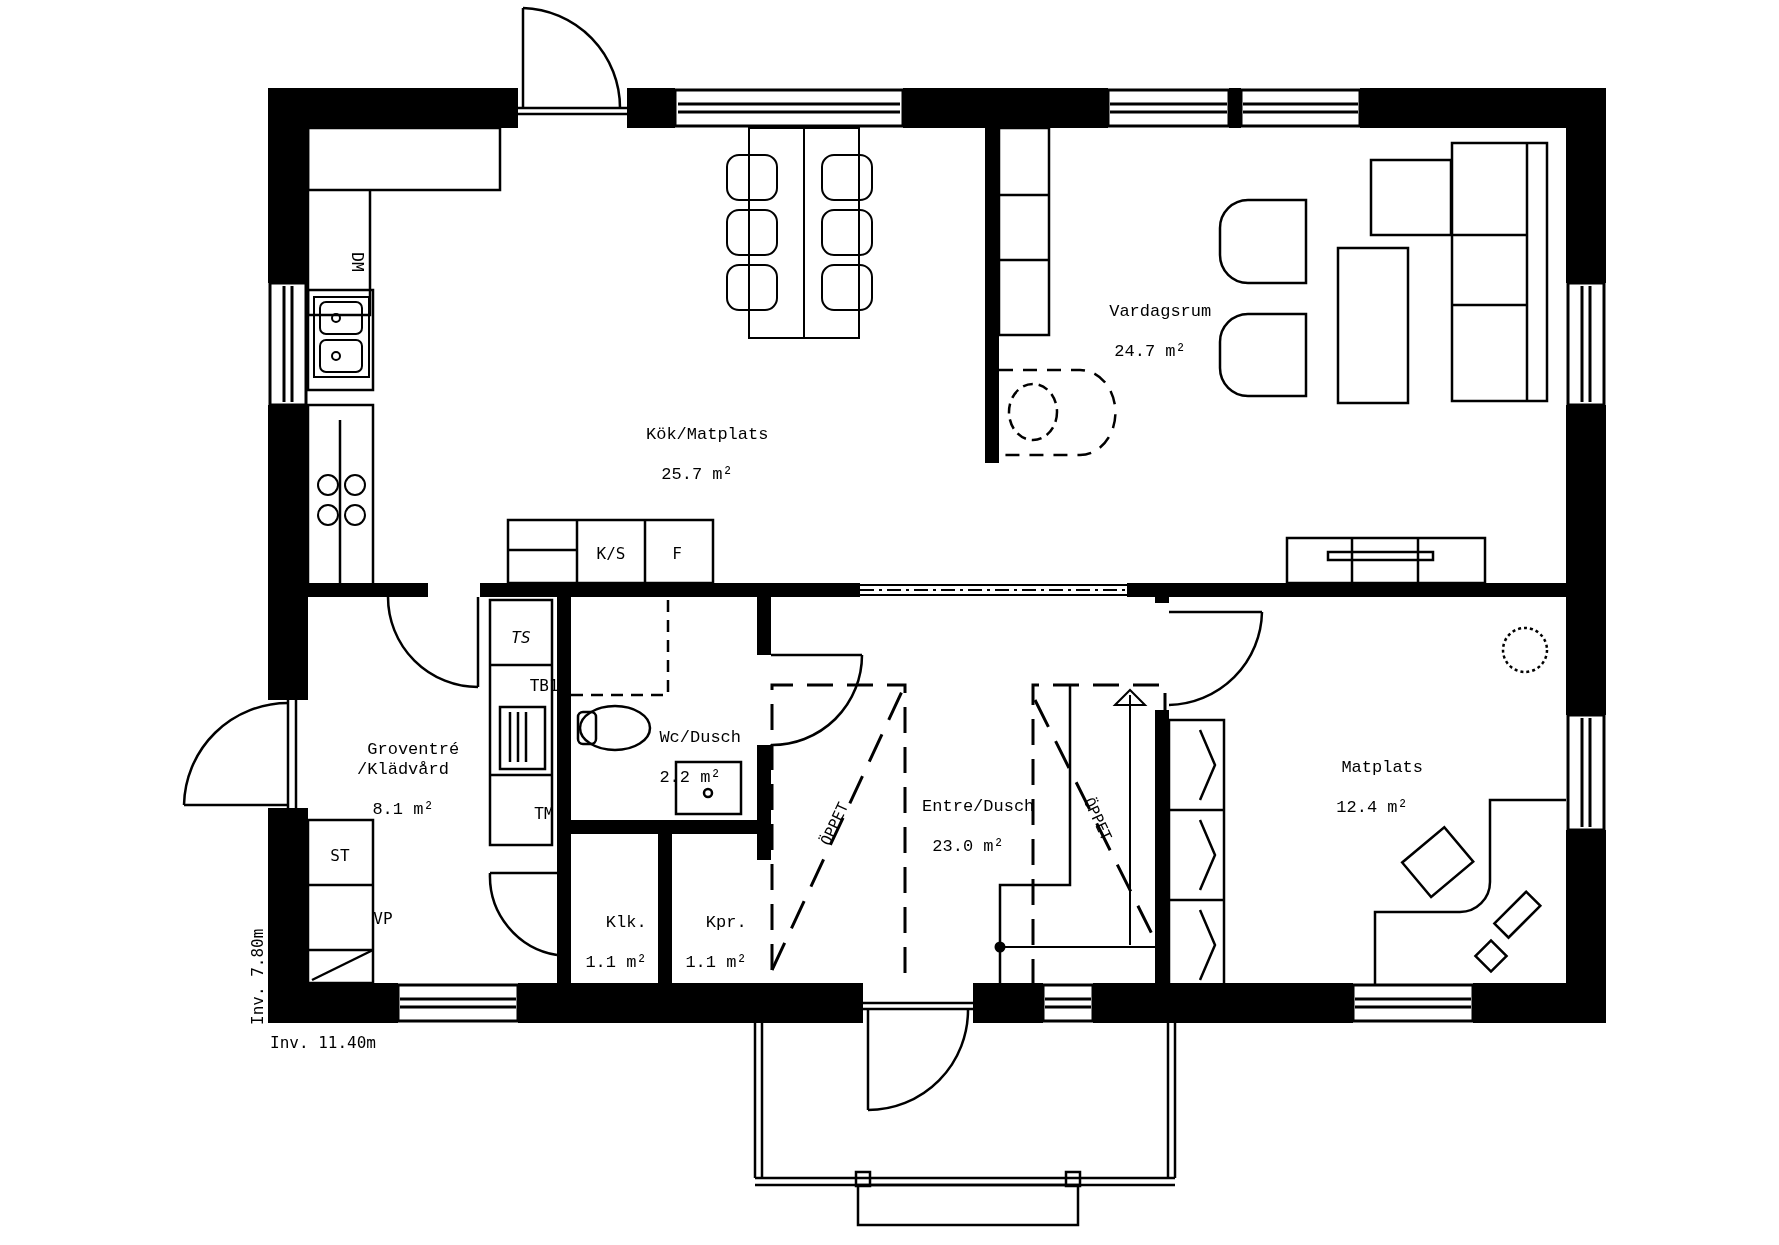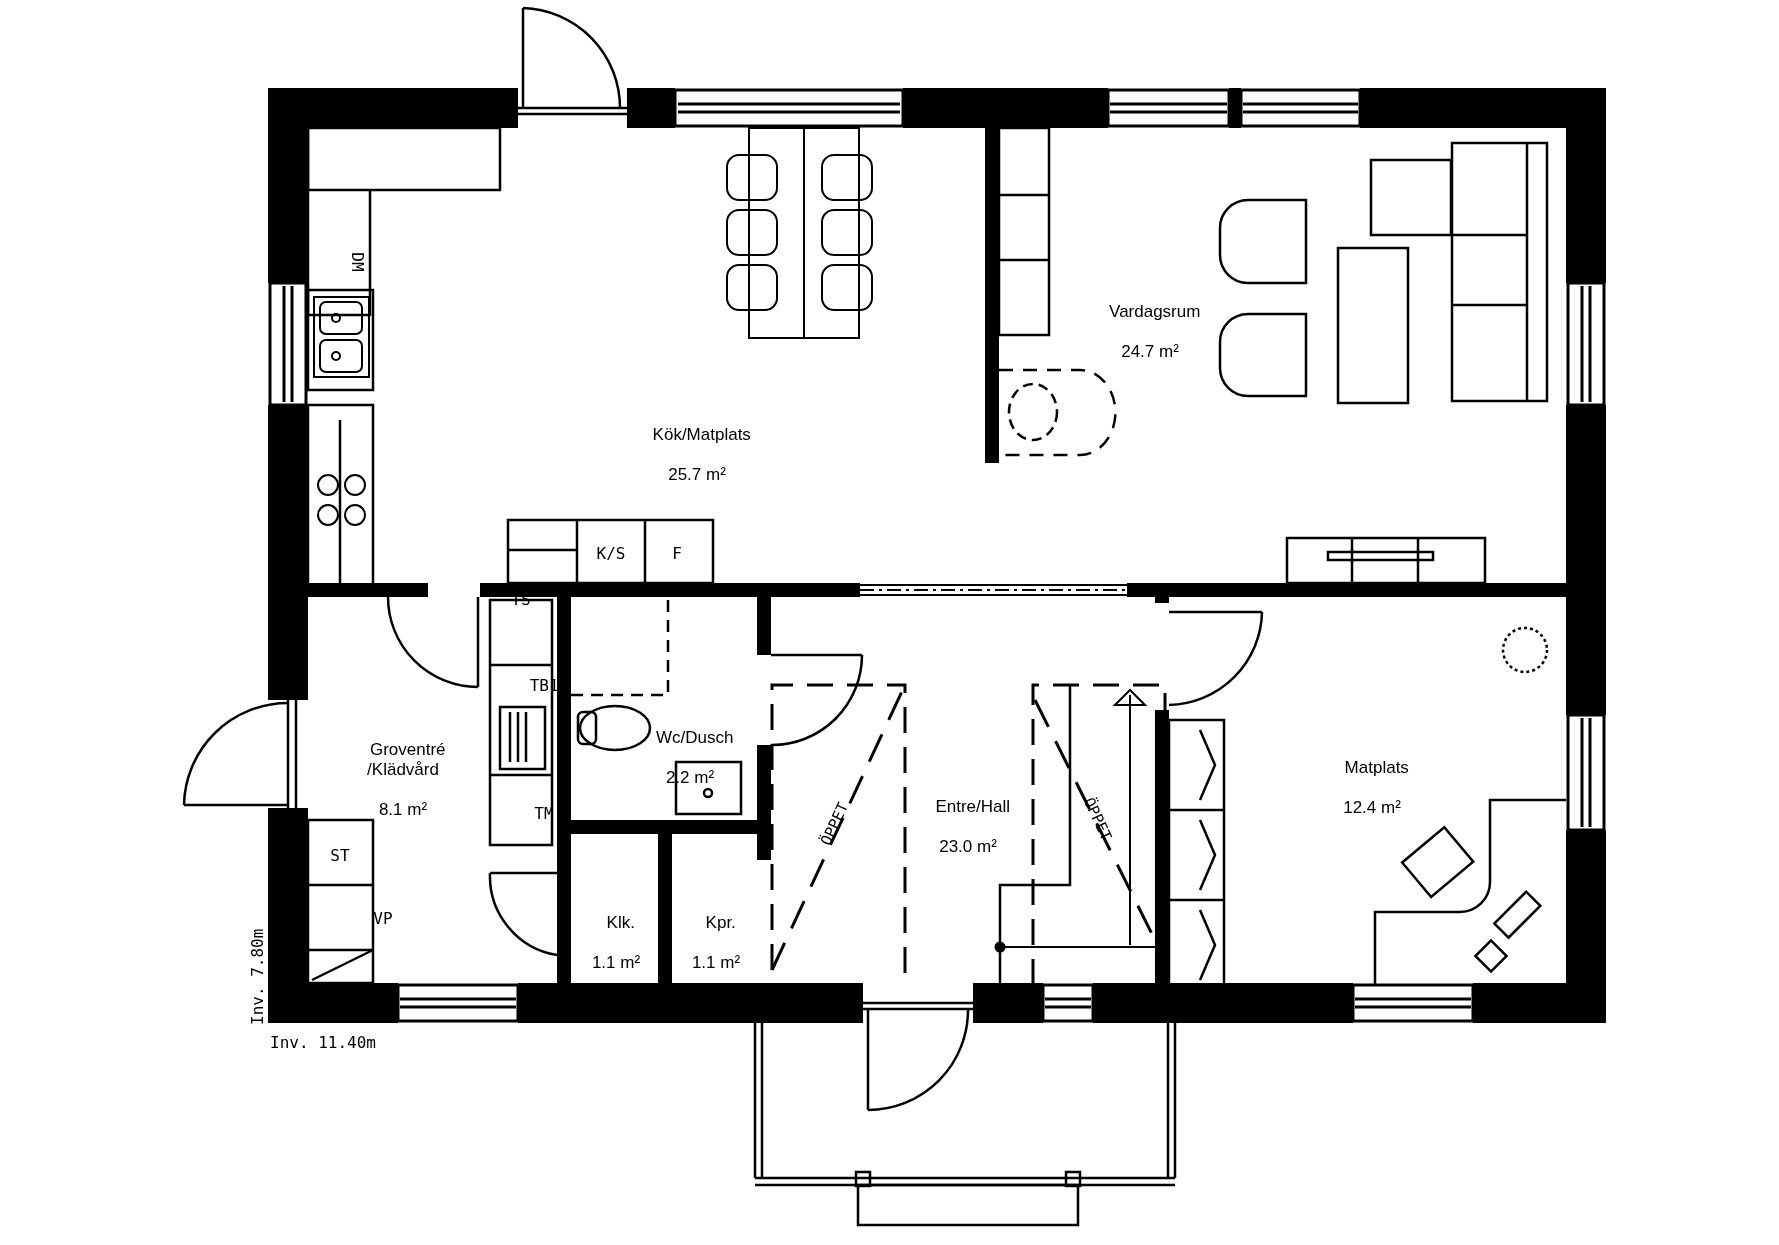--- a/index.html
+++ b/index.html
@@ -1,18 +1,18 @@
 <!DOCTYPE html>
 <html><head>
   <meta charset="utf-8">
   <style>
     html, body { margin: 0; padding: 0; background: #ffffff; }
     body { width: 1779px; height: 1245px; position: relative; overflow: hidden; font-family: "DejaVu Sans", sans-serif; }
     svg.plan { position: absolute; left: 0; top: 0; }
-    .label { position: absolute; text-align: center; font-family: Liberation Sans, sans-serif; font-size: 17px; line-height: 20px; color: #000; white-space: pre; transform: translateX(-50%); letter-spacing: 0px; }
+    .label { position: absolute; text-align: center; font-family: Liberation Mono, monospace; font-size: 17px; line-height: 20px; color: #000; white-space: pre; transform: translateX(-50%); letter-spacing: 0px; }
     .label .area { display: block; }
     .small { position: absolute; font-family: "DejaVu Sans Mono", monospace; font-size: 16px; color: #000; transform: translate(-50%, -50%); }
     .dim { position: absolute; font-family: "DejaVu Sans Mono", monospace; font-size: 16px; color: #000; white-space: nowrap; }
     .dim.vert { transform: rotate(-90deg); transform-origin: left top; }
     .rot { position: absolute; font-family: "DejaVu Sans Mono", monospace; font-size: 15px; color: #000; white-space: nowrap; }
   </style>
 </head>
 <body>
 
 <svg class="plan" width="1779" height="1245" viewBox="0 0 1779 1245" xmlns="http://www.w3.org/2000/svg">
@@ -241,40 +241,40 @@
 <div class="label" style="left:403px; top:720px;">
   <span>Groventré
 /Klädvård</span>
   <span class="area">8.1 m²</span>
 </div>
 <div class="label" style="left:690px; top:708px;">
   <span>Wc/Dusch</span>
   <span class="area">2.2 m²</span>
 </div>
 <div class="label" style="left:968px; top:777px;">
-  <span>Entre/Hall</span>
+  <span>Entre/Dusch</span>
   <span class="area">23.0 m²</span>
 </div>
 <div class="label" style="left:1372px; top:738px;">
   <span>Matplats</span>
   <span class="area">12.4 m²</span>
 </div>
 <div class="label" style="left:616px; top:893px;">
   <span>Klk.</span>
   <span class="area">1.1 m²</span>
 </div>
 <div class="label" style="left:716px; top:893px;">
   <span>Kpr.</span>
   <span class="area">1.1 m²</span>
 </div>
 
 <div class="small" style="left:357px; top:262px; transform: translate(-50%,-50%) rotate(90deg);">DM</div>
 <div class="small" style="left:611px; top:553px;">K/S</div>
 <div class="small" style="left:677px; top:553px;">F</div>
-<div class="small" style="left:521px; top:599px;">TS</div>
+<div class="small" style="left:521px; top:637px;font-style:italic;">TS</div>
 <div class="small" style="left:549px; top:685px;">TB10</div>
 <div class="small" style="left:521px; top:813px;margin-left:23px;">TM</div>
 <div class="small" style="left:340px; top:855px;">ST</div>
 <div class="small" style="left:340px; top:918px;margin-left:43px;">VP</div>
 
 <div class="rot" style="left:812px; top:815px; transform: rotate(-65deg);">ÖPPET</div>
 <div class="rot" style="left:1075px; top:810px; transform: rotate(65deg);">ÖPPET</div>
 
 <div class="dim vert" style="left:248px; top:1025px;">Inv. 7.80m</div>
 <div class="dim" style="left:270px; top:1033px;">Inv. 11.40m</div>

